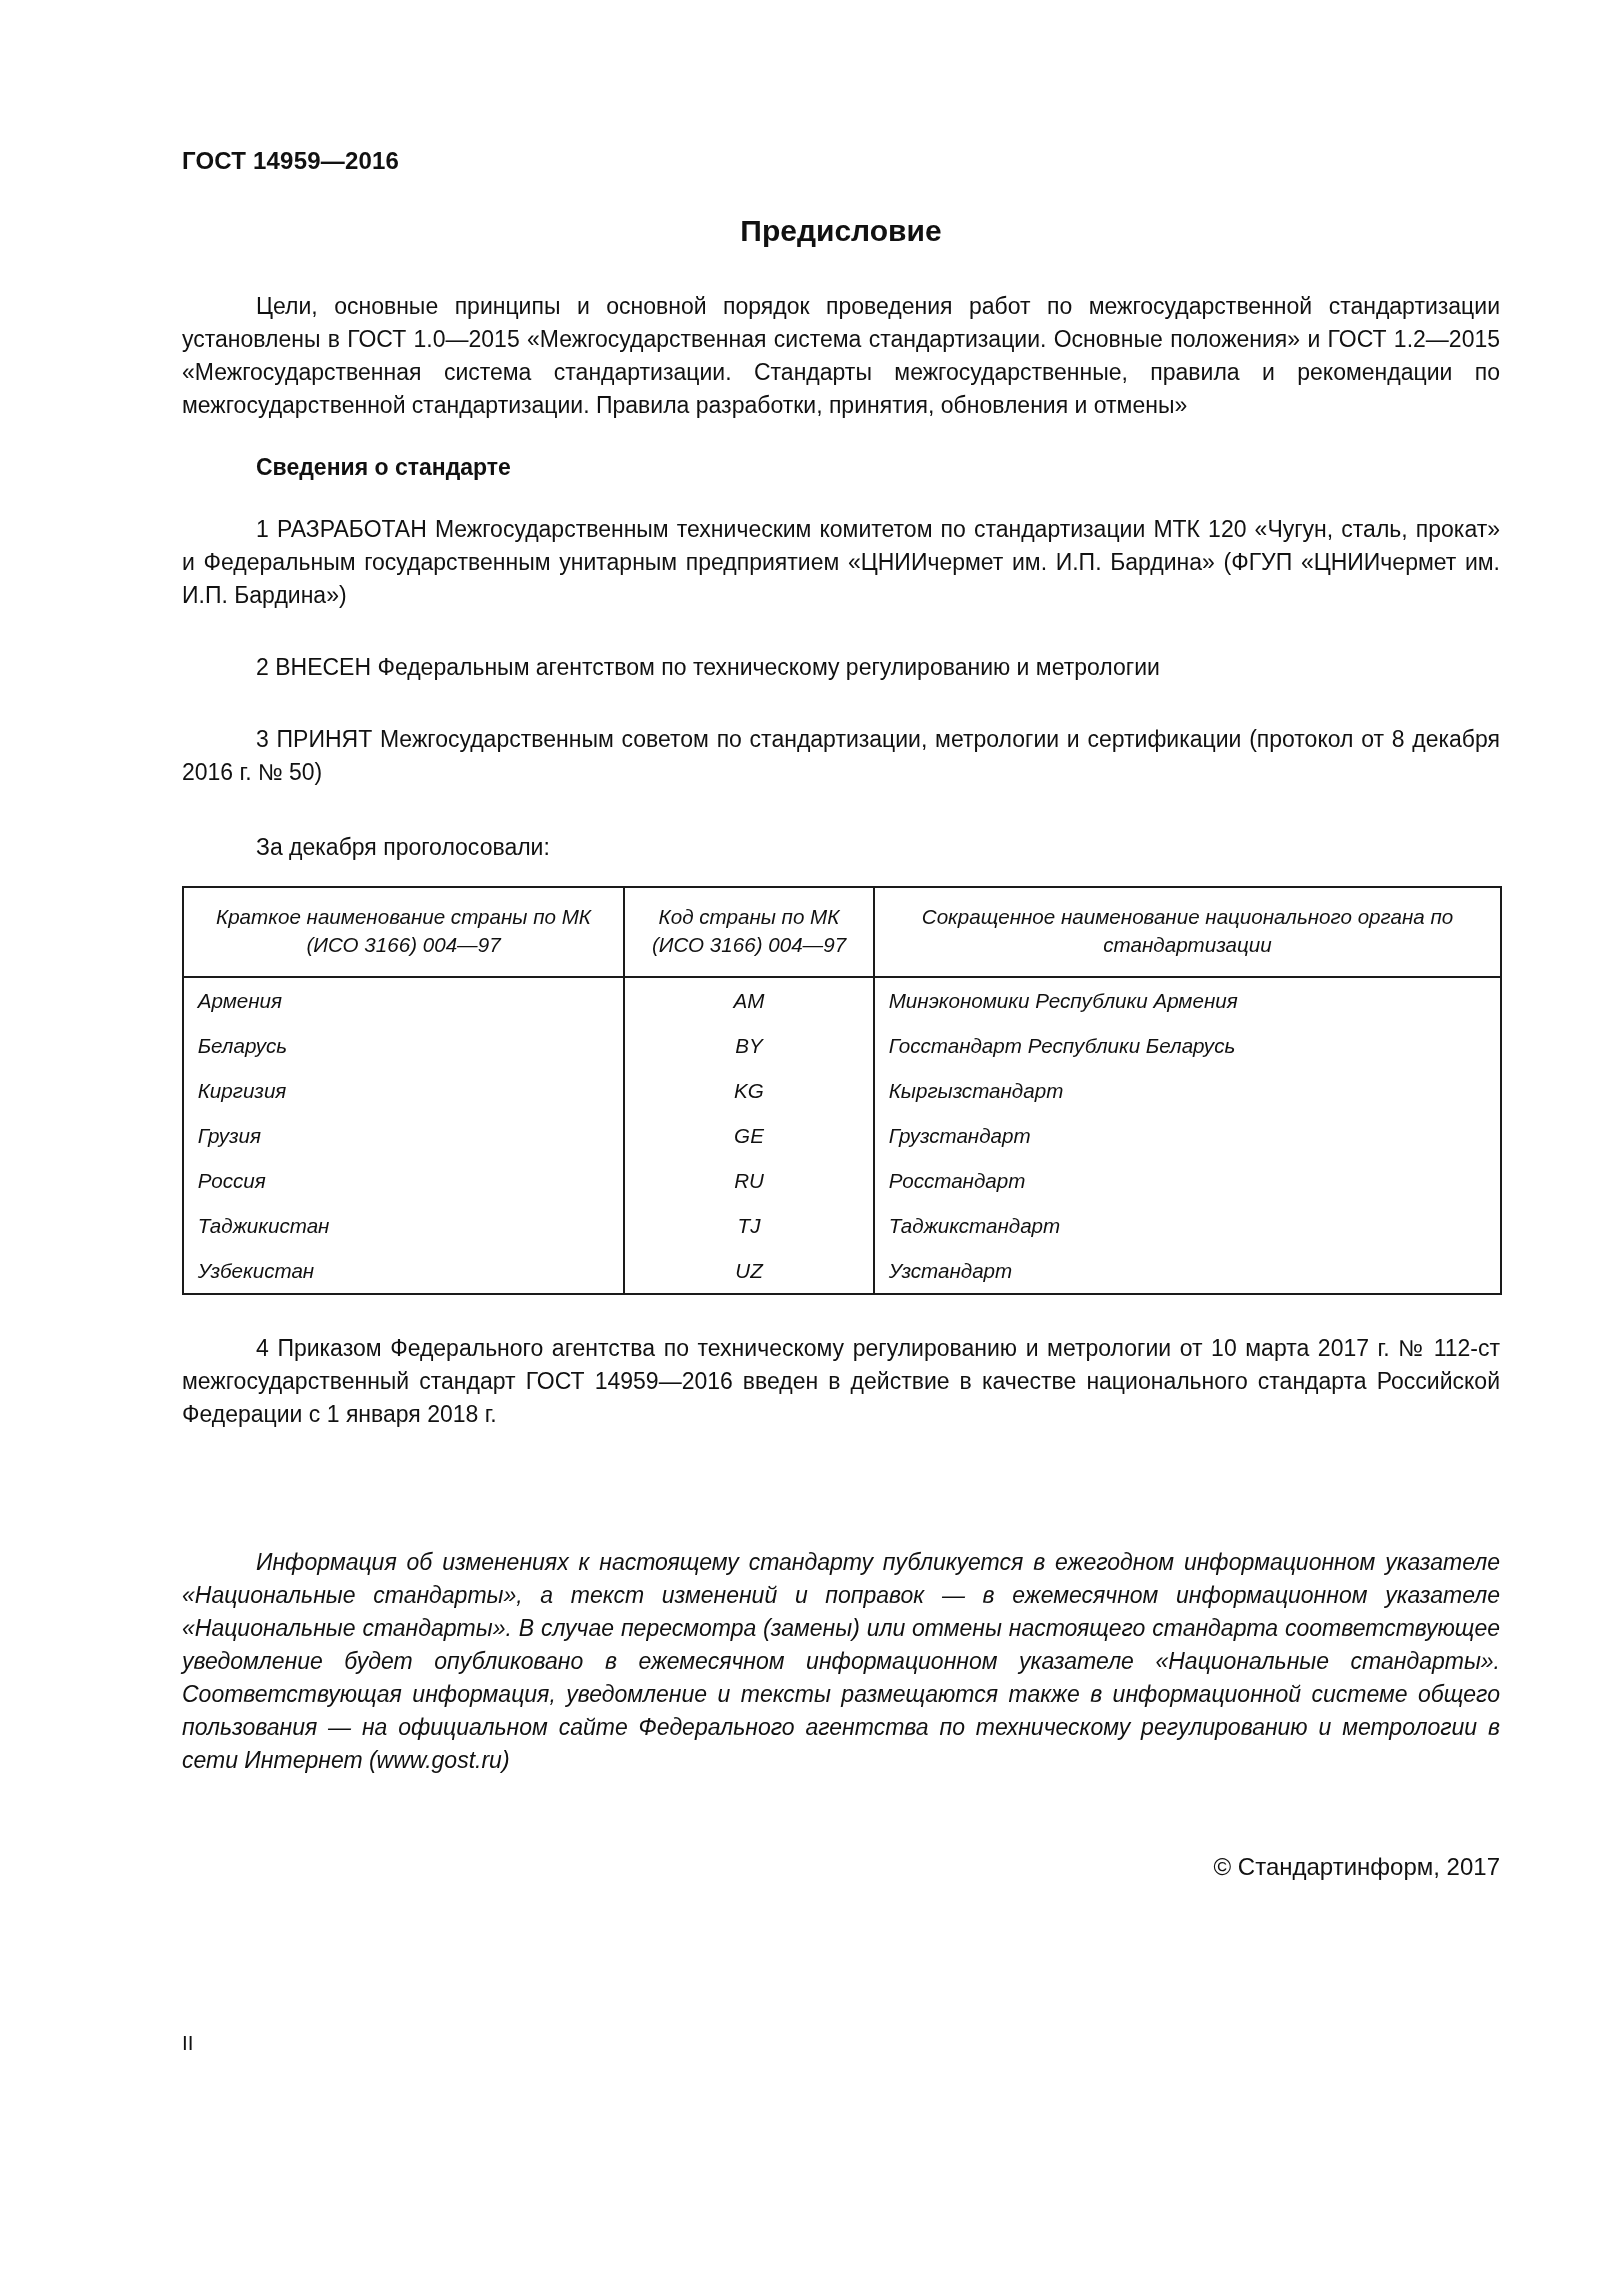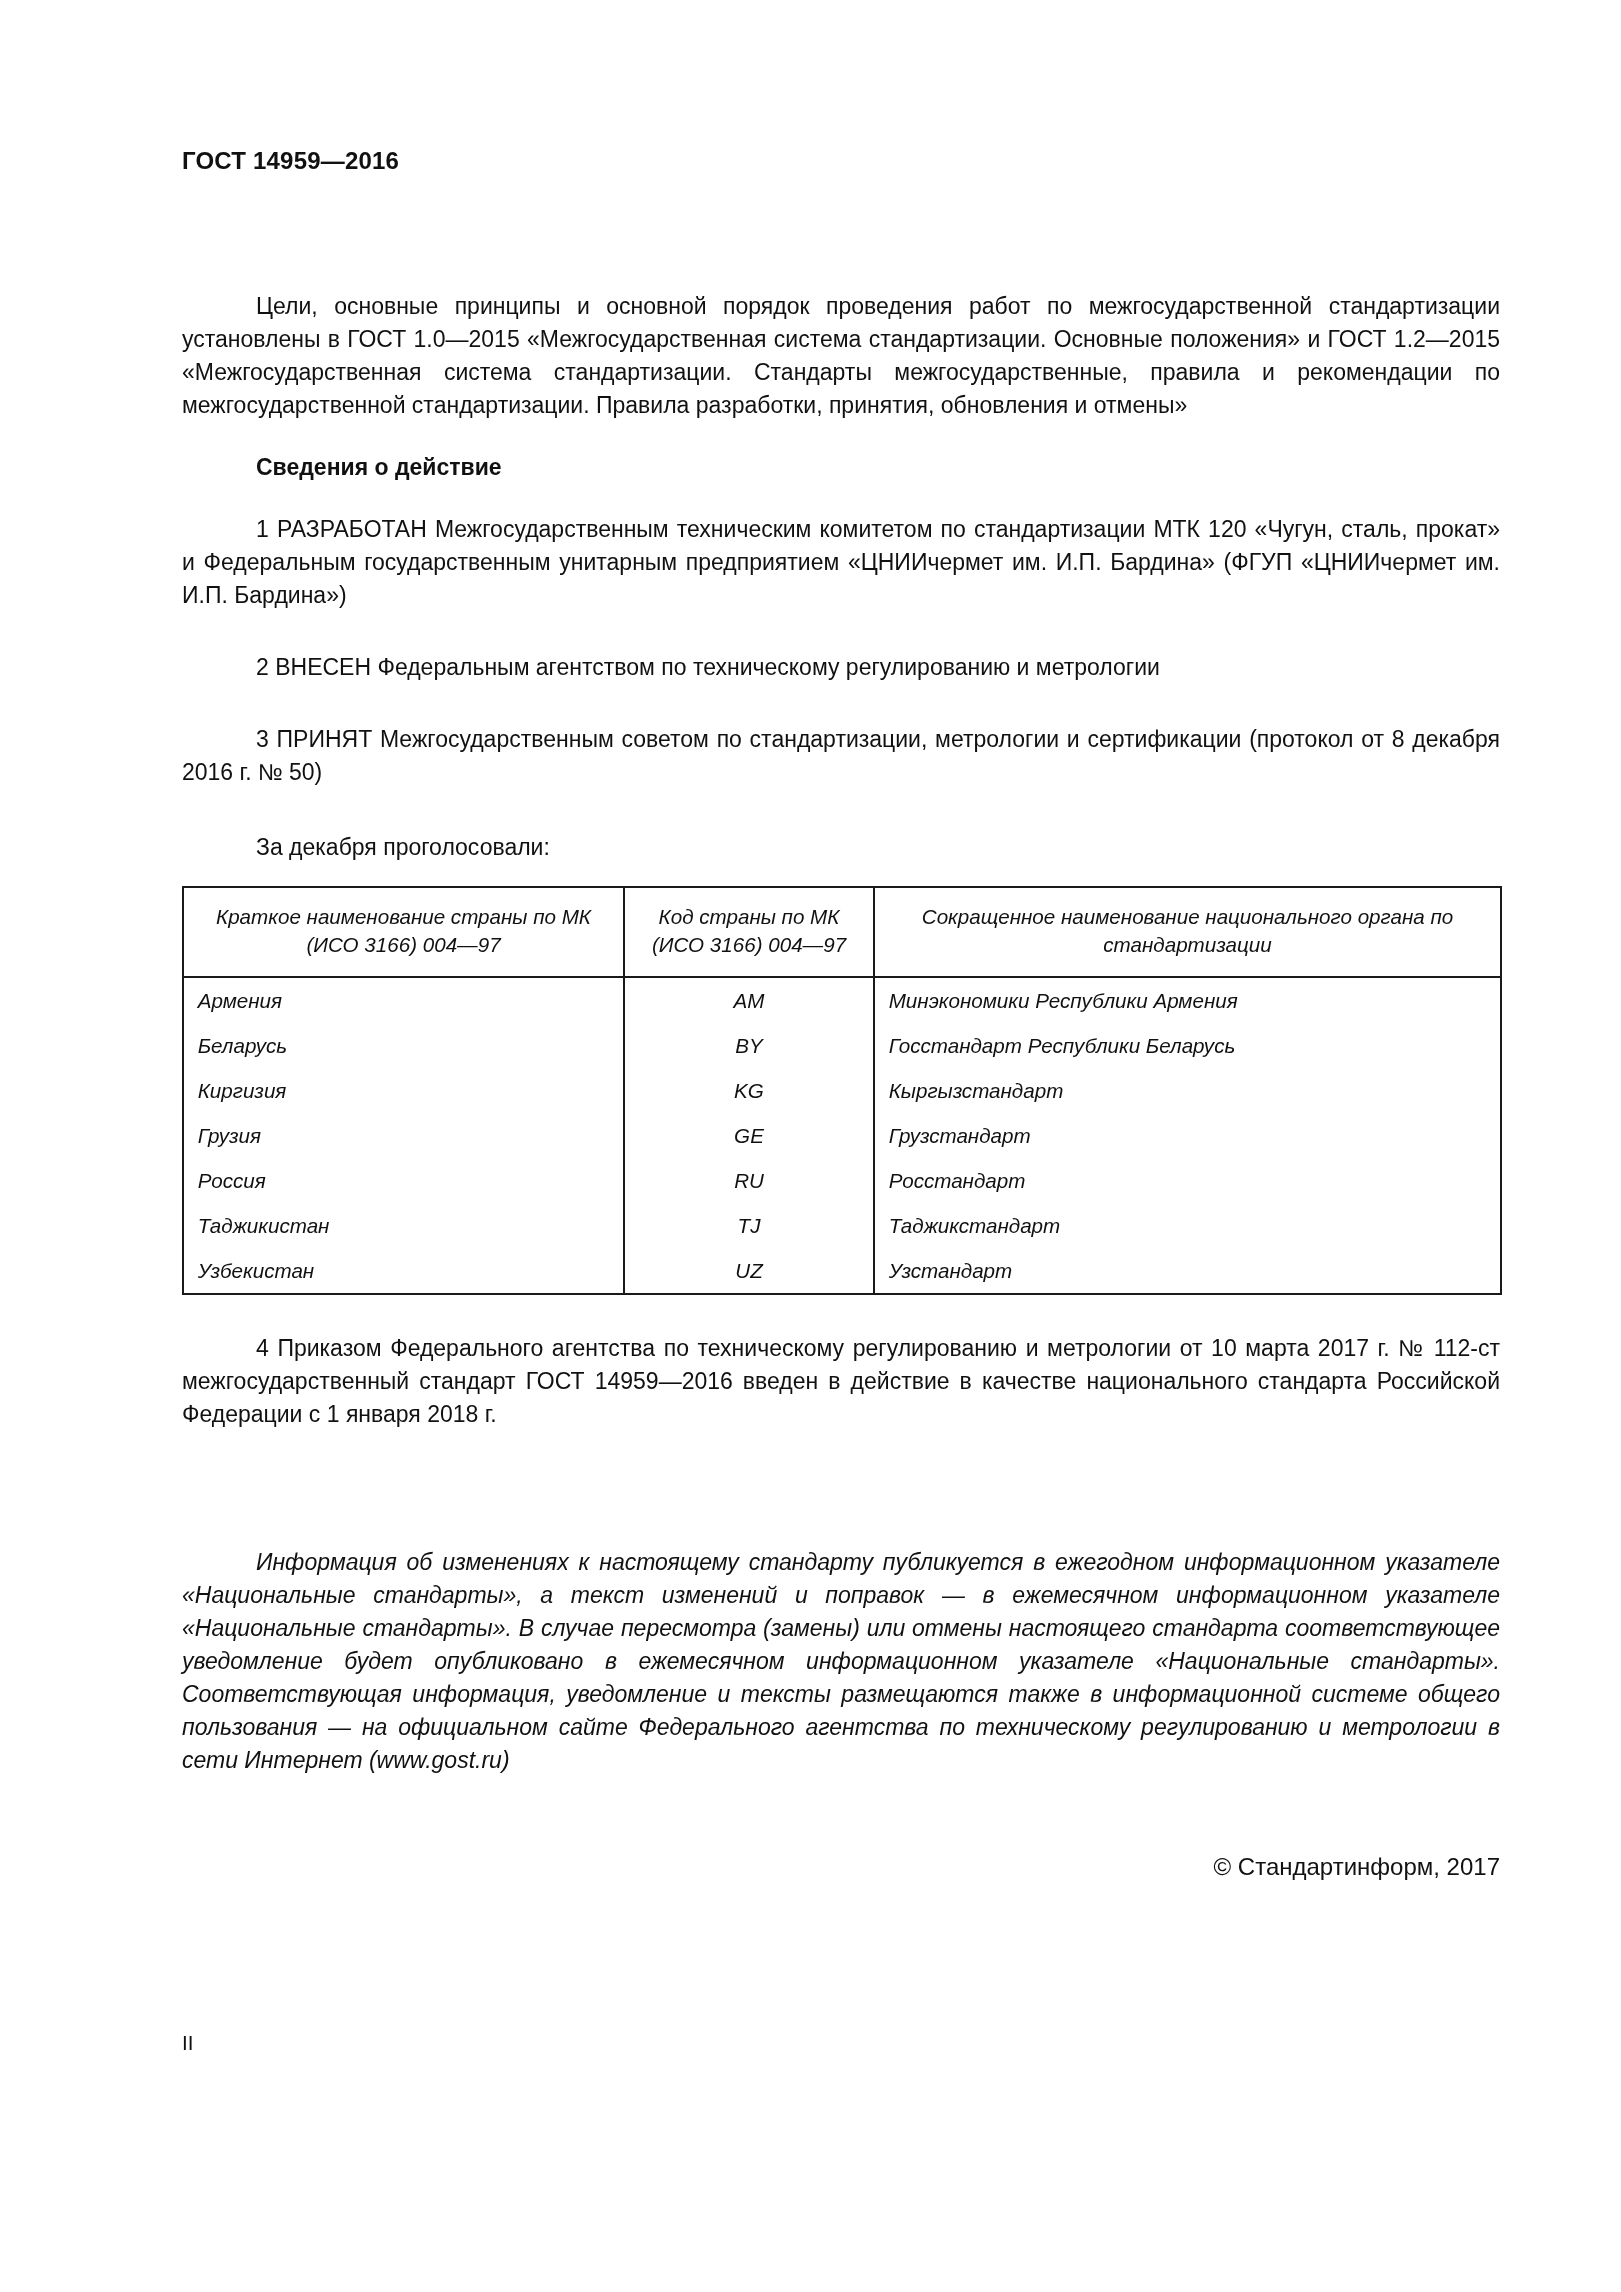--- a/index.html
+++ b/index.html
@@ -132,26 +132,27 @@
     font-size: 20.6px;
   }
 </style>
 </head>
 <body>
 
 <div class="page">
 
   <div class="doc-header">ГОСТ 14959—2016</div>
 
+  <div class="doc-title">Предисловие</div>
 
   <div class="body-block">
 
     <p class="para">Цели, основные принципы и основной порядок проведения работ по межгосударственной стандартизации установлены в ГОСТ 1.0—2015 «Межгосударственная система стандартизации. Основные положения» и ГОСТ 1.2—2015 «Межгосударственная система стандартизации. Стандарты межгосударственные, правила и рекомендации по межгосударственной стандартизации. Правила разработки, принятия, обновления и отмены»</p>
 
-    <p class="subhead">Сведения о действие</p>
+    <p class="subhead">Сведения о стандарте</p>
 
     <p class="para gap-md">1 РАЗРАБОТАН Межгосударственным техническим комитетом по стандартизации МТК 120 «Чугун, сталь, прокат» и Федеральным государственным унитарным предприятием «ЦНИИчермет им. И.П. Бардина» (ФГУП «ЦНИИчермет им. И.П. Бардина»)</p>
 
     <p class="para gap-lg">2 ВНЕСЕН Федеральным агентством по техническому регулированию и метрологии</p>
 
     <p class="para gap-lg">3 ПРИНЯТ Межгосударственным советом по стандартизации, метрологии и сертификации (протокол от 8 декабря 2016 г. № 50)</p>
 
     <p class="vote-lead">За декабря проголосовали:</p>
 
     <table class="vote">

